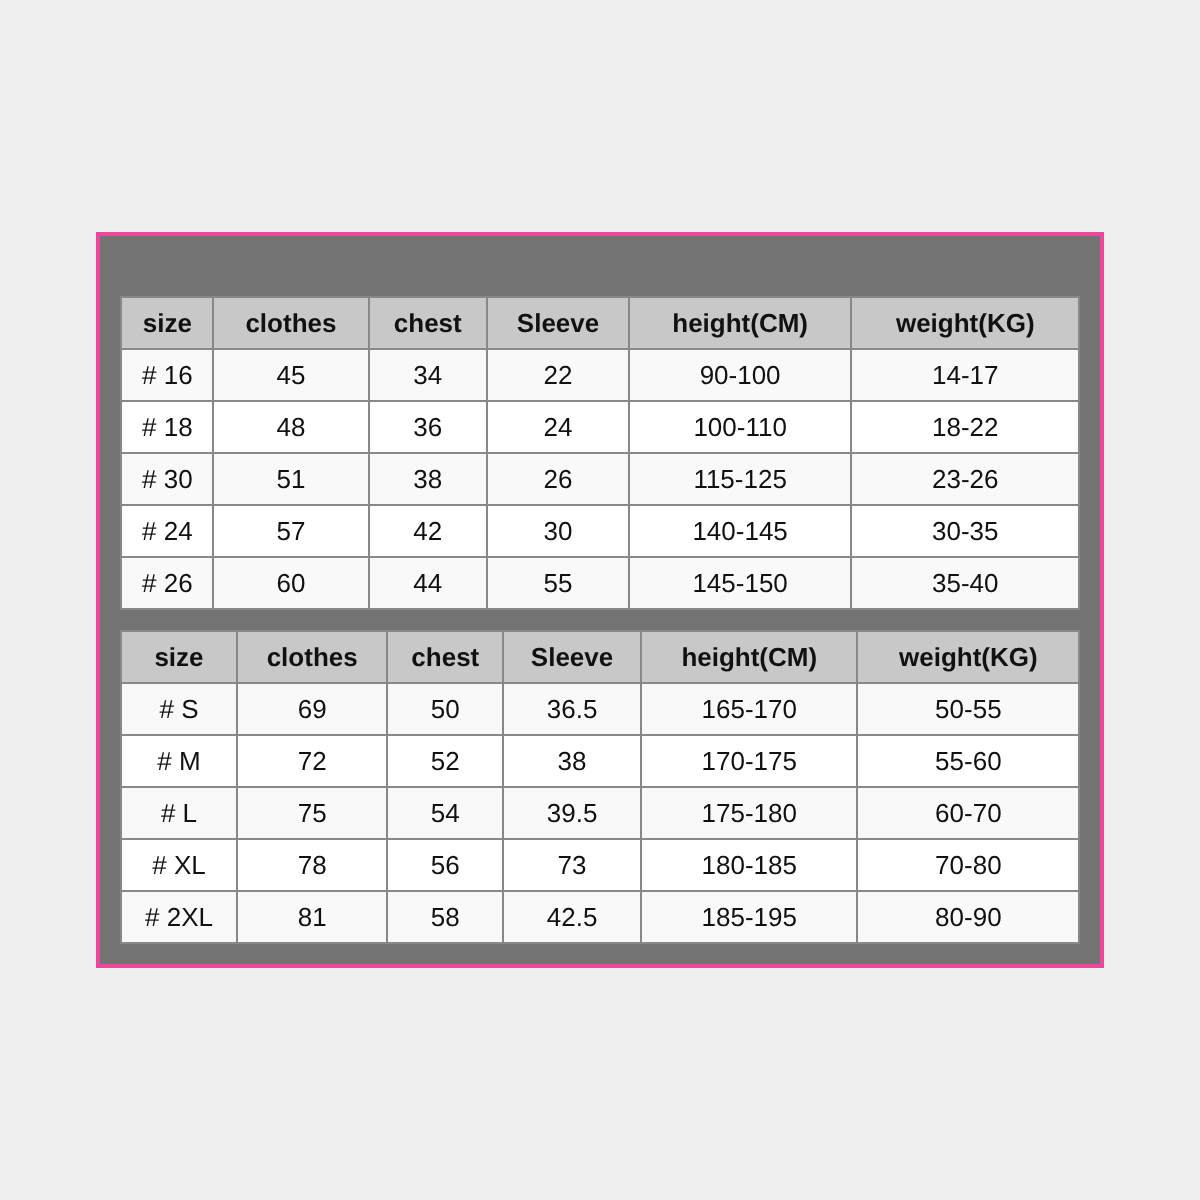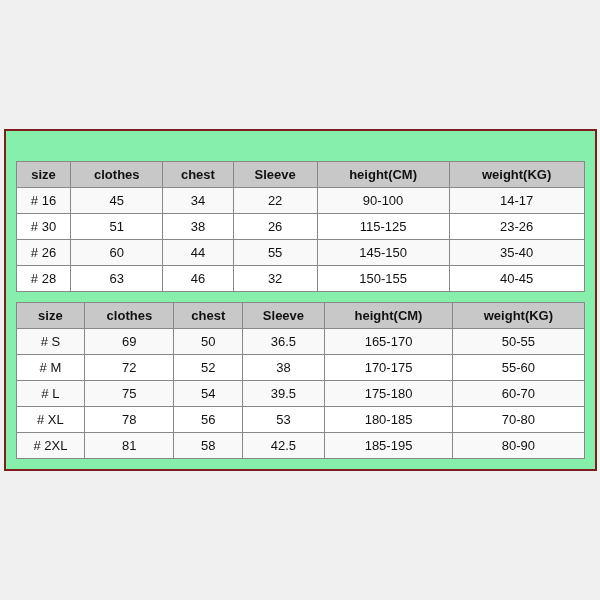--- a/index.html
+++ b/index.html
@@ -6,23 +6,23 @@
     body {
       width: 600px;
       height: 600px;
       background: #f0f0f0;
       display: flex;
       align-items: center;
       justify-content: center;
       font-family: Arial, sans-serif;
     }
     .container {
-      background: #86efac;
-      border: 2px solid #7f1d1d;
-      width: 593px;
+      background: #737373;
+      border: 2px solid #ec4899;
+      width: 504px;
       padding: 10px;
     }
     .title {
       text-align: center;
       font-size: 22px;
       font-weight: bold;
       padding: 8px 0 12px 0;
       color: #111;
     }
     table {
@@ -71,42 +71,50 @@
     <tbody>
     <tr>
           <td># 16</td>
           <td>45</td>
           <td>34</td>
           <td>22</td>
           <td>90-100</td>
           <td>14-17</td>
         </tr>
         <tr>
+          <td># 18</td>
+          <td>48</td>
+          <td>36</td>
+          <td>24</td>
+          <td>100-110</td>
+          <td>18-22</td>
+        </tr>
+        <tr>
           <td># 30</td>
           <td>51</td>
           <td>38</td>
           <td>26</td>
           <td>115-125</td>
           <td>23-26</td>
         </tr>
         <tr>
+          <td># 24</td>
+          <td>57</td>
+          <td>42</td>
+          <td>30</td>
+          <td>140-145</td>
+          <td>30-35</td>
+        </tr>
+        <tr>
           <td># 26</td>
           <td>60</td>
           <td>44</td>
           <td>55</td>
           <td>145-150</td>
           <td>35-40</td>
-        </tr>
-        <tr>
-          <td># 28</td>
-          <td>63</td>
-          <td>46</td>
-          <td>32</td>
-          <td>150-155</td>
-          <td>40-45</td>
         </tr>
       </tbody>
   </table>
 
   <div class="second-table">
     <table>
       <thead>
         <tr>
         <th>size</th>
             <th>clothes</th>
@@ -138,21 +146,21 @@
             <td>75</td>
             <td>54</td>
             <td>39.5</td>
             <td>175-180</td>
             <td>60-70</td>
           </tr>
           <tr>
             <td># XL</td>
             <td>78</td>
             <td>56</td>
-            <td>53</td>
+            <td>73</td>
             <td>180-185</td>
             <td>70-80</td>
           </tr>
           <tr>
             <td># 2XL</td>
             <td>81</td>
             <td>58</td>
             <td>42.5</td>
             <td>185-195</td>
             <td>80-90</td>

